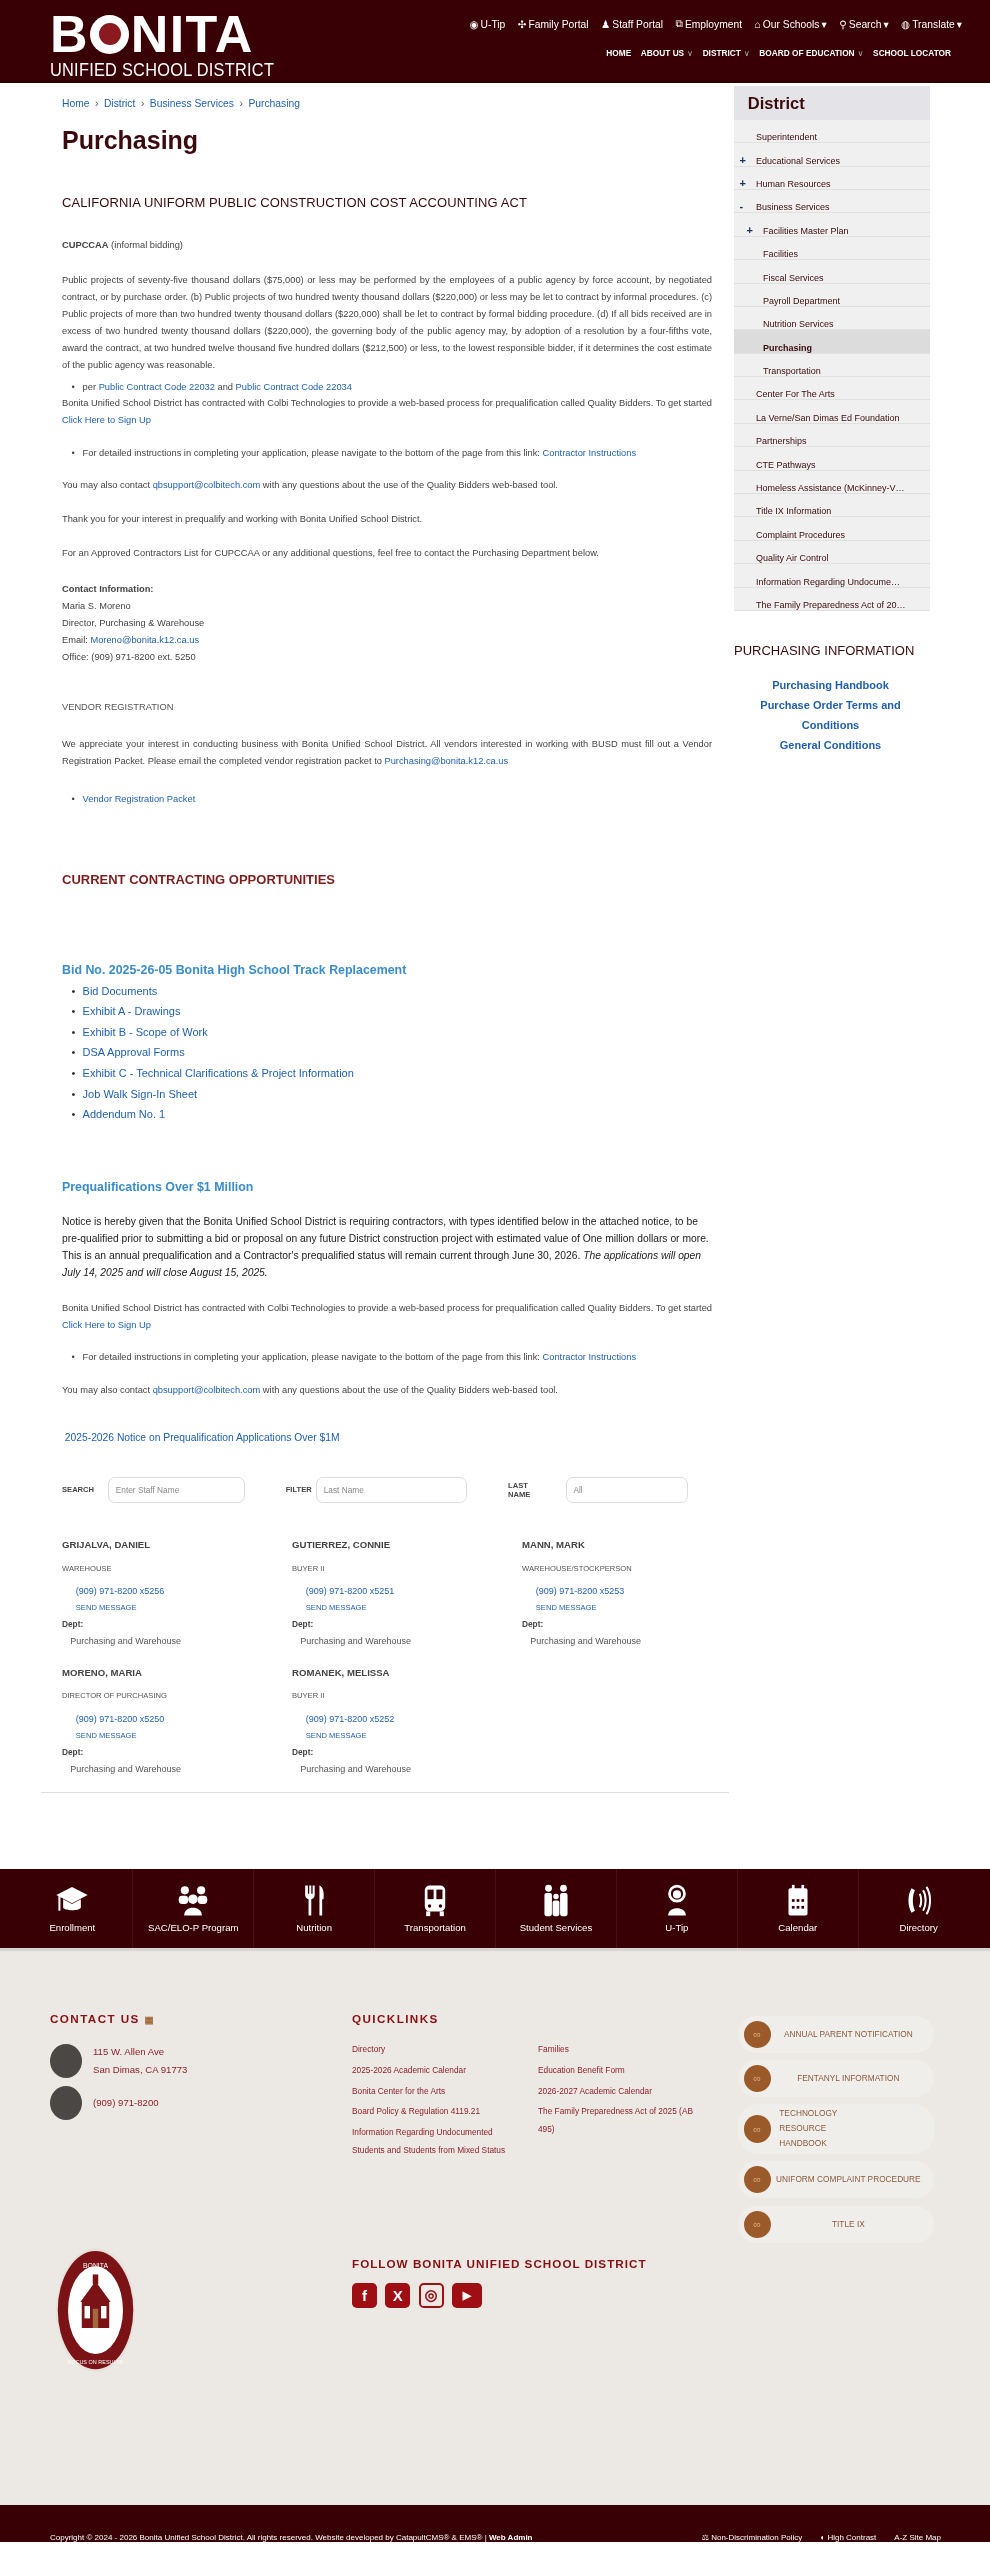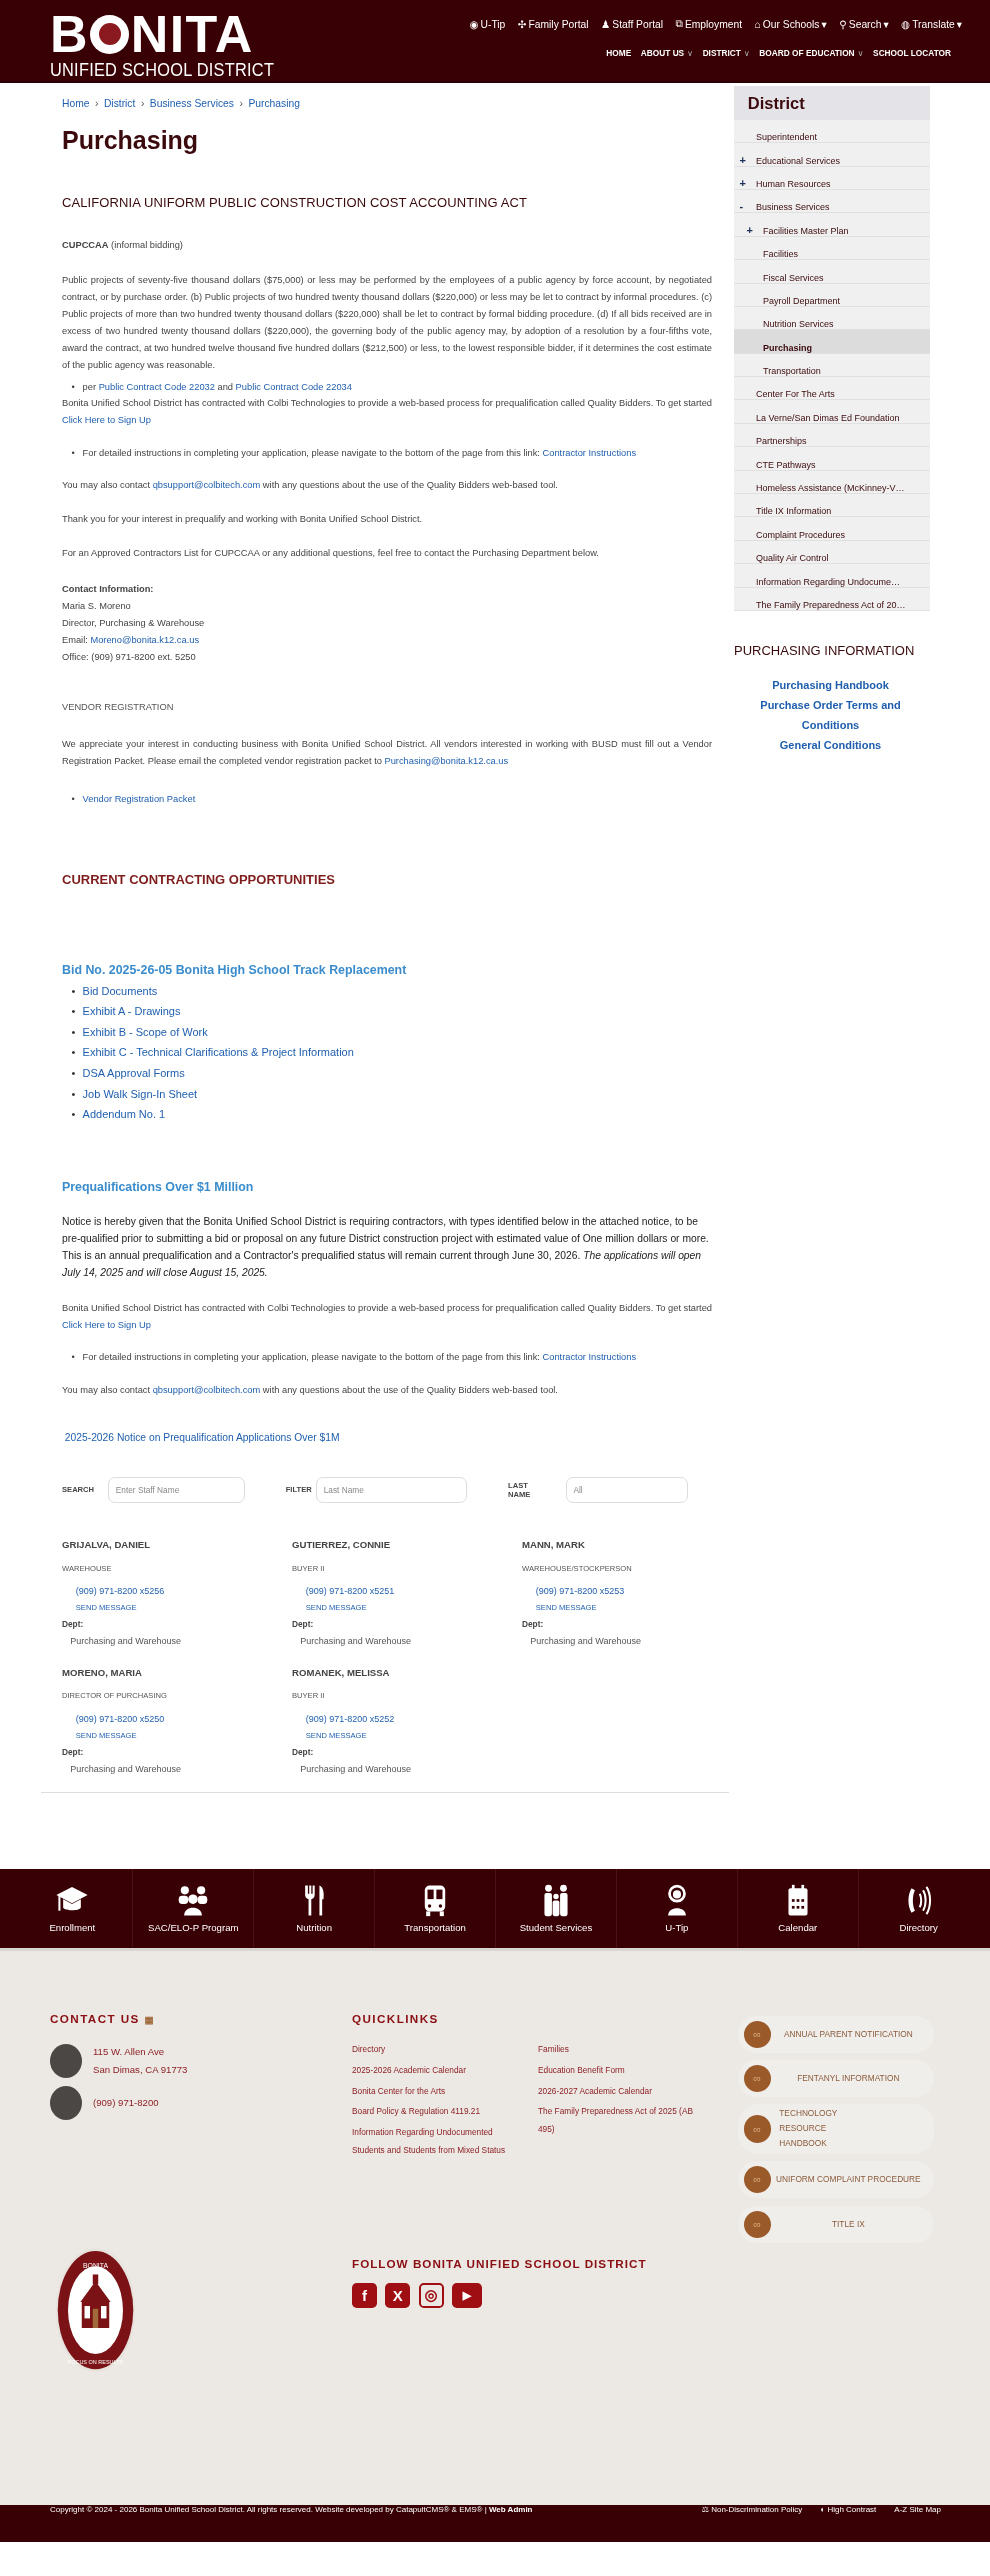--- a/index.html
+++ b/index.html
@@ -65,21 +65,21 @@
 .ql-h{position:absolute;left:352px;top:61px;font-size:11.7px;font-weight:bold;color:#8a0e12;letter-spacing:1.4px}
 .ql-col{position:absolute;top:89px;font-size:8.3px;color:#8a1a1f;line-height:20.6px}
 .ql-col div{line-height:18px;margin-bottom:2.8px}
 .pill{position:absolute;left:738px;width:196px;height:37px;border-radius:20.6px;background:#f0eeeb;display:flex;align-items:center;font-size:8.3px;color:#8a5a3a}
 .pill .c{width:27.5px;height:27.5px;border-radius:50%;background:#9a5a2a;margin-left:5.5px;flex:none;display:flex;align-items:center;justify-content:center;color:#d9a97a;font-size:11px}
 .pill .t{flex:1;text-align:center;padding-right:8.3px;line-height:15px}
 .seal{position:absolute;left:54px;top:296px;width:83px;height:127px}
 .follow-h{position:absolute;left:352px;top:306px;font-size:11.7px;font-weight:bold;color:#8a0e12;letter-spacing:1px}
 .social{position:absolute;left:352px;top:332px;display:flex;gap:8.3px}
 .social span{width:25px;height:25px;border-radius:4.8px;background:#9e0e12;color:#fff;font-weight:bold;font-size:15px;display:flex;align-items:center;justify-content:center}
-.bottombar{background:#380004;height:37px;display:flex;align-items:flex-start;padding:0 50px;color:#fff;font-size:8px}
+.bottombar{background:#380004;height:37px;display:flex;align-items:flex-end;padding:0 50px;color:#fff;font-size:8px}
 .bottombar .right{margin-left:auto;display:flex;gap:18px}
 </style>
 </head>
 <body>
 
 <div class="header">
   <div class="logo">
     <div class="big">
         <span>B</span>
         <span class="seal-o"></span>
@@ -164,22 +164,22 @@
     <div class="vendor-h">VENDOR REGISTRATION</div>
     <div class="p" style="margin-top:23.4px"><span>We appreciate your interest in conducting business with Bonita Unified School District. All vendors interested in working with BUSD must fill out a Vendor Registration Packet. Please email the completed vendor registration packet to </span><a>Purchasing@bonita.k12.ca.us</a></div>
     <div class="bul" style="margin-top:22px"><a>Vendor Registration Packet</a></div>
 
     <div class="cco">CURRENT CONTRACTING OPPORTUNITIES</div>
     <div class="bid-title">Bid No. 2025-26-05 Bonita High School Track Replacement</div>
     <ul class="bid-list">
       <li>Bid Documents</li>
       <li>Exhibit A - Drawings</li>
       <li>Exhibit B - Scope of Work</li>
+      <li>DSA Approval Forms</li>
       <li>Exhibit C - Technical Clarifications &amp; Project Information</li>
-      <li>DSA Approval Forms</li>
       <li>Job Walk Sign-In Sheet</li>
       <li>Addendum No. 1</li>
     </ul>
 
     <div class="preq-title">Prequalifications Over $1 Million</div>
     <div class="preq-p"><span>Notice is hereby given that the Bonita Unified School District  is requiring contractors, with types identified below in the attached notice, to be pre-qualified prior to submitting a bid or proposal on any future District construction project with estimated value of One million dollars or more.  This is an annual prequalification and a Contractor's prequalified status will remain current through June 30, 2026. </span><i>The applications will open July 14, 2025 and will close August 15, 2025.</i></div>
     <div class="p" style="margin-top:19px"><span>Bonita Unified School District has contracted with Colbi Technologies to provide a web-based process for prequalification called Quality Bidders.  To get started </span><a>Click Here to Sign Up</a></div>
     <div class="bul" style="margin-top:16.5px"><span>For detailed instructions in completing your application, please navigate to the bottom of the page from this link: </span><a>Contractor Instructions</a></div>
     <div class="p" style="margin-top:16.5px"><span>You may also contact </span><a>qbsupport@colbitech.com</a><span> with any questions about the use of the Quality Bidders web-based tool.</span></div>
     <div class="notice-link">2025-2026 Notice on Prequalification Applications Over $1M</div>

